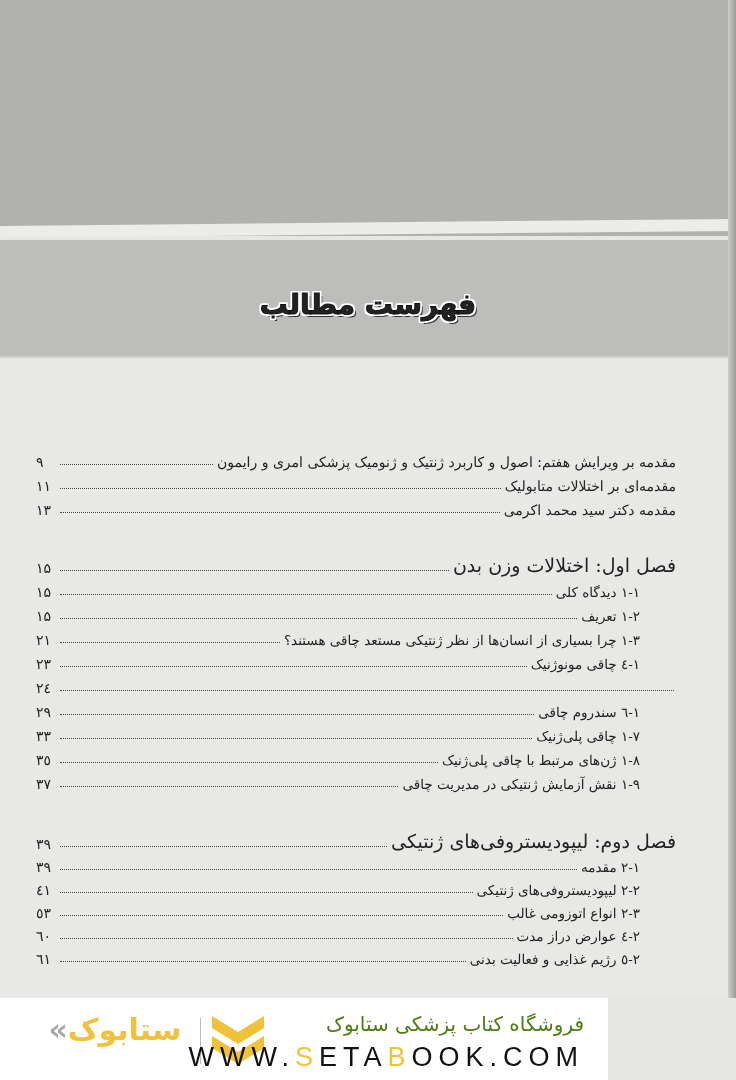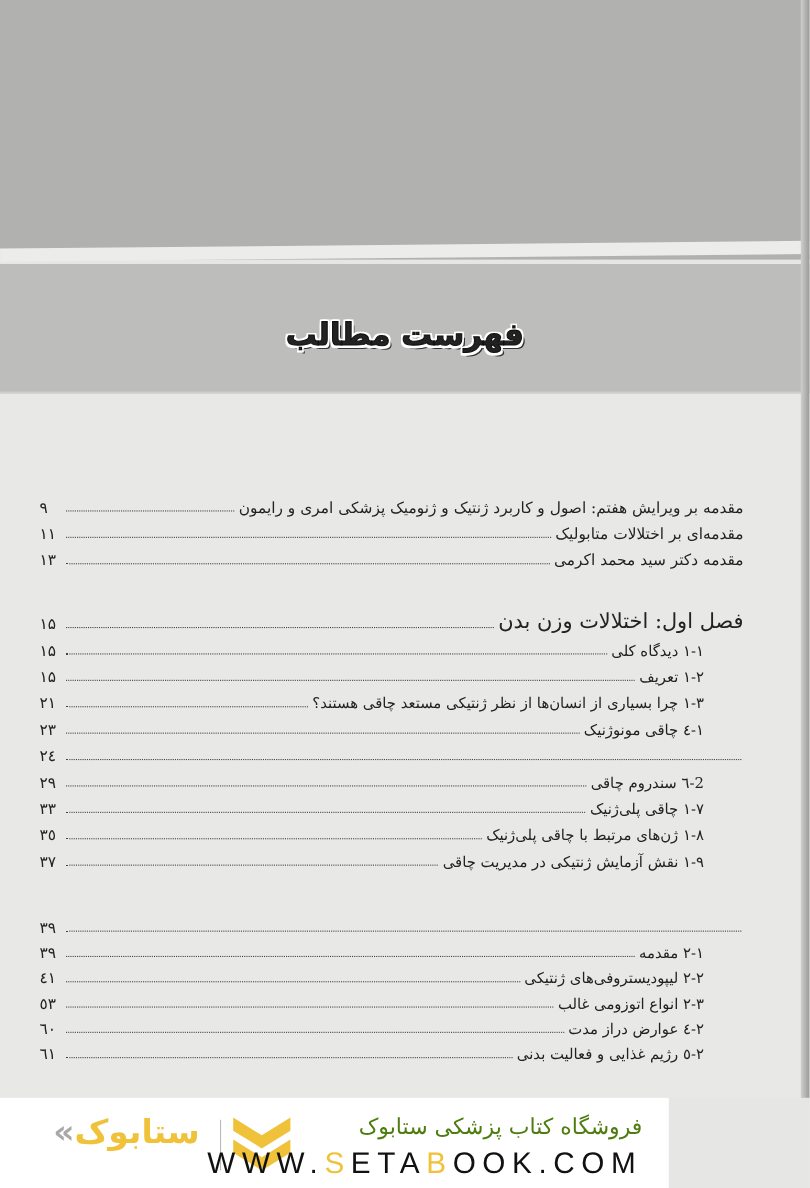--- a/index.html
+++ b/index.html
@@ -132,21 +132,21 @@
     <div class="toc-row sub">
       <span class="label">۱-٤ چاقی مونوژنیک</span>
       <span class="dots"></span>
       <span class="page-num">۲۳</span>
     </div>
     <div class="toc-row sub">
       <span class="dots"></span>
       <span class="page-num">۲٤</span>
     </div>
     <div class="toc-row sub">
-      <span class="label">2-٦ سندروم چاقی</span>
+      <span class="label">۱-٦ سندروم چاقی</span>
       <span class="dots"></span>
       <span class="page-num">۲۹</span>
     </div>
     <div class="toc-row sub">
       <span class="label">۱-۷ چاقی پلی‌ژنیک</span>
       <span class="dots"></span>
       <span class="page-num">۳۳</span>
     </div>
     <div class="toc-row sub">
       <span class="label">۱-۸ ژن‌های مرتبط با چاقی پلی‌ژنیک</span>
@@ -155,20 +155,21 @@
     </div>
     <div class="toc-row sub">
       <span class="label">۱-۹ نقش آزمایش ژنتیکی در مدیریت چاقی</span>
       <span class="dots"></span>
       <span class="page-num">۳۷</span>
     </div>
   </div>
 
   <div class="toc" style="top:468px;">
     <div class="toc-row chapter" style="height:26px;">
+      <span class="label">فصل دوم: لیپودیستروفی‌های ژنتیکی</span>
       <span class="dots"></span>
       <span class="page-num">۳۹</span>
     </div>
     <div class="toc-row sub" style="height:23px;">
       <span class="label">۲-۱ مقدمه</span>
       <span class="dots"></span>
       <span class="page-num">۳۹</span>
     </div>
     <div class="toc-row sub" style="height:23px;">
       <span class="label">۲-۲ لیپودیستروفی‌های ژنتیکی</span>

